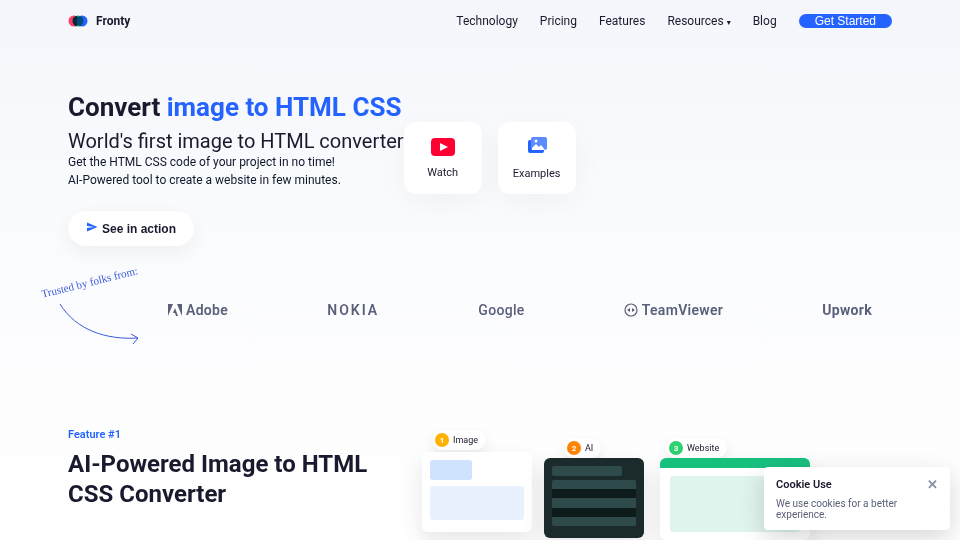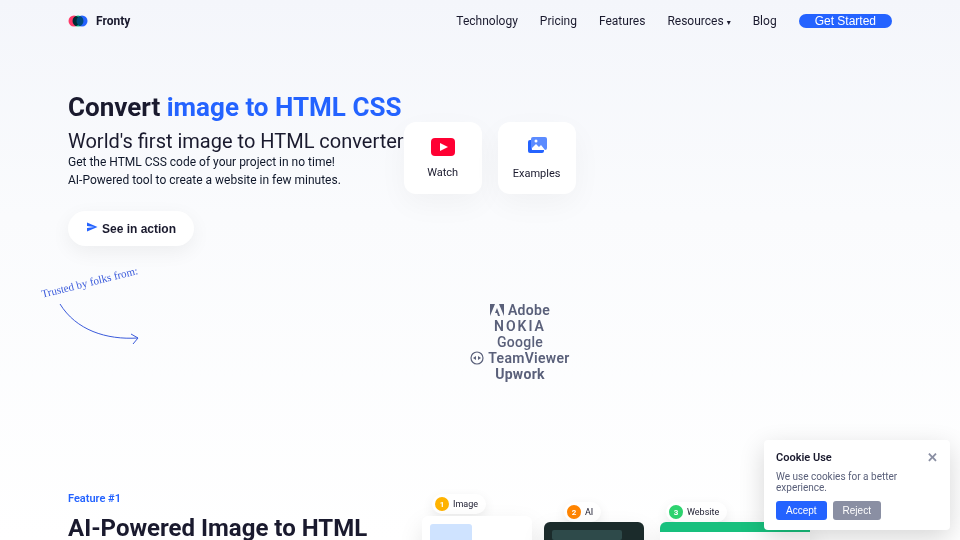--- a/index.html
+++ b/index.html
@@ -137,21 +137,20 @@
   transform: rotate(-14deg);
   font-family: cursive;
 }
 .trusted-logos {
   display: flex;
   align-items: center;
   justify-content: space-between;
   padding-left: 100px;
   padding-right: 20px;
   margin-top: 8px;
-  flex-direction: column;
 }
 .trusted-logo {
   font-size: 14px;
   color: #5a607a;
   font-weight: 600;
   letter-spacing: 0.3px;
   display: flex;
   align-items: center;
   gap: 4px;
 }
@@ -420,17 +419,13 @@
     <div class="mock mock3"></div>
   </div>
 </section>
 
 <div class="cookie">
   <div class="cookie-head">
     <span>Cookie Use</span>
     <span class="cookie-close">✕</span>
   </div>
   <div class="cookie-text">We use cookies for a better experience.</div>
-  <div class="cookie-actions">
-    <button class="cookie-btn cookie-accept">Accept</button>
-    <button class="cookie-btn cookie-reject">Reject</button>
-  </div>
 </div>
 
 </body></html>

